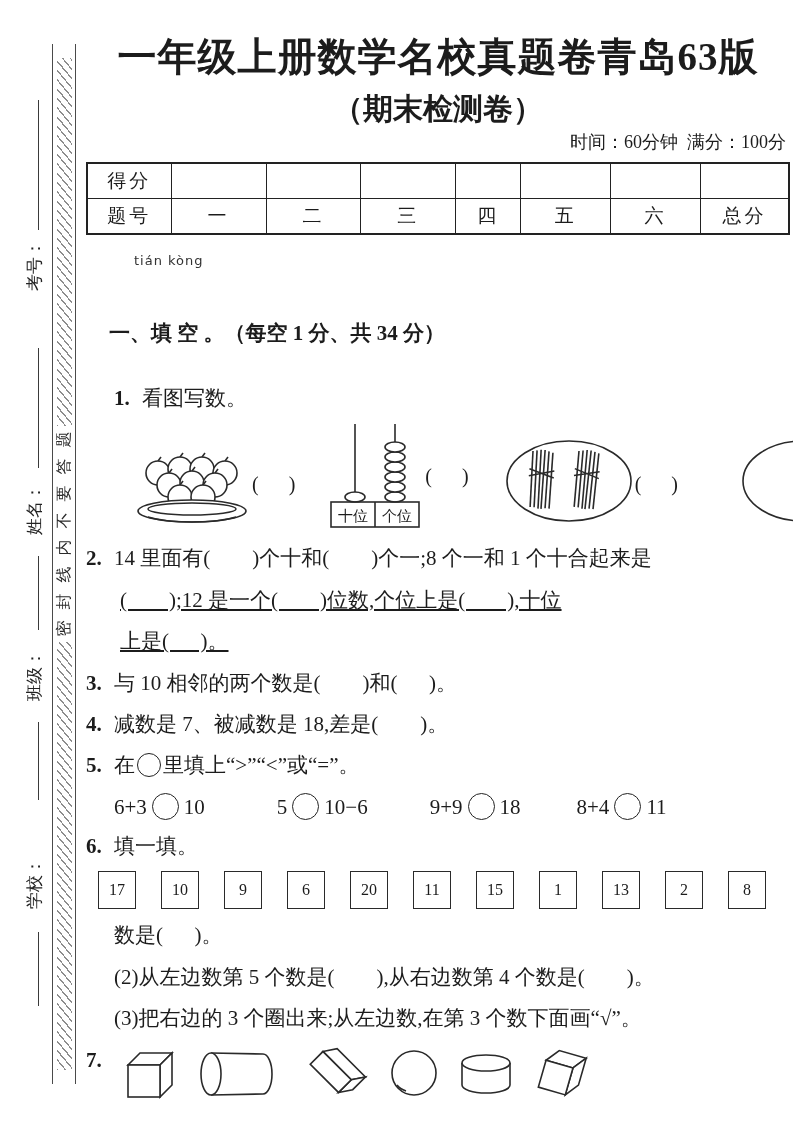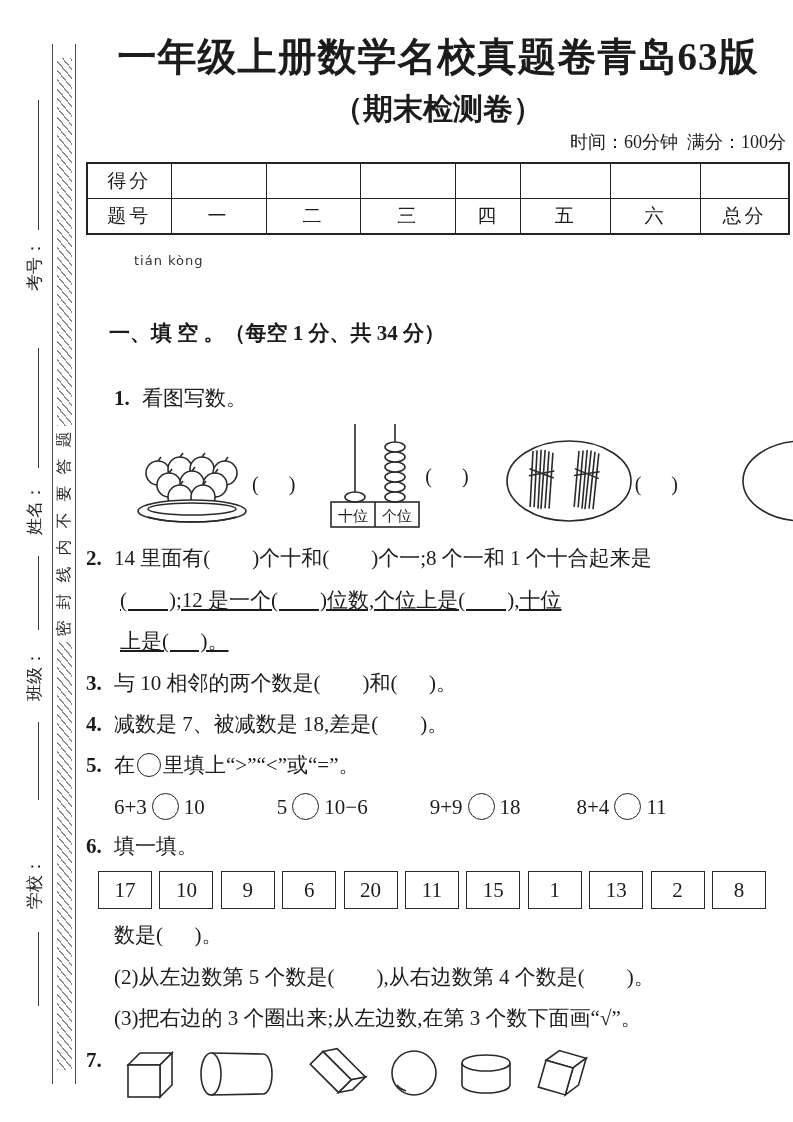--- a/index.html
+++ b/index.html
@@ -69,22 +69,22 @@
   
   .exprow{display:flex;align-items:center;margin:12px 0 0 16px;font-size:21px;}
   .cmp-circle{display:inline-block;width:25px;height:25px;border:1.6px solid #222;
     border-radius:50%;vertical-align:-6px;margin:0 5px;}
   .head-circle{display:inline-block;width:22px;height:22px;border:1.6px solid #222;
     border-radius:50%;vertical-align:-5px;margin:0 2px;}
 
   
   .numrow{display:flex;justify-content:space-between;width:668px;margin:10px 0 0 12px;}
   .numbox{
-    min-width:30px;height:36px;padding:0 11px;border:1.7px solid #2a2a2a;
-    display:flex;align-items:center;justify-content:center;font-size:21px;
+    min-width:30px;height:36px;padding:0 3px;border:1.7px solid #2a2a2a;
+    display:flex;align-items:center;justify-content:center;font-size:16px;
   }
 
   
   .shaperow{display:flex;align-items:center;margin:2px 0 0 34px;gap:17px;}
 </style>
 </head>
 <body>
 
 <div class="vline" style="top:100px;height:130px;"></div>
 <div class="vfield" style="top:232px;">

